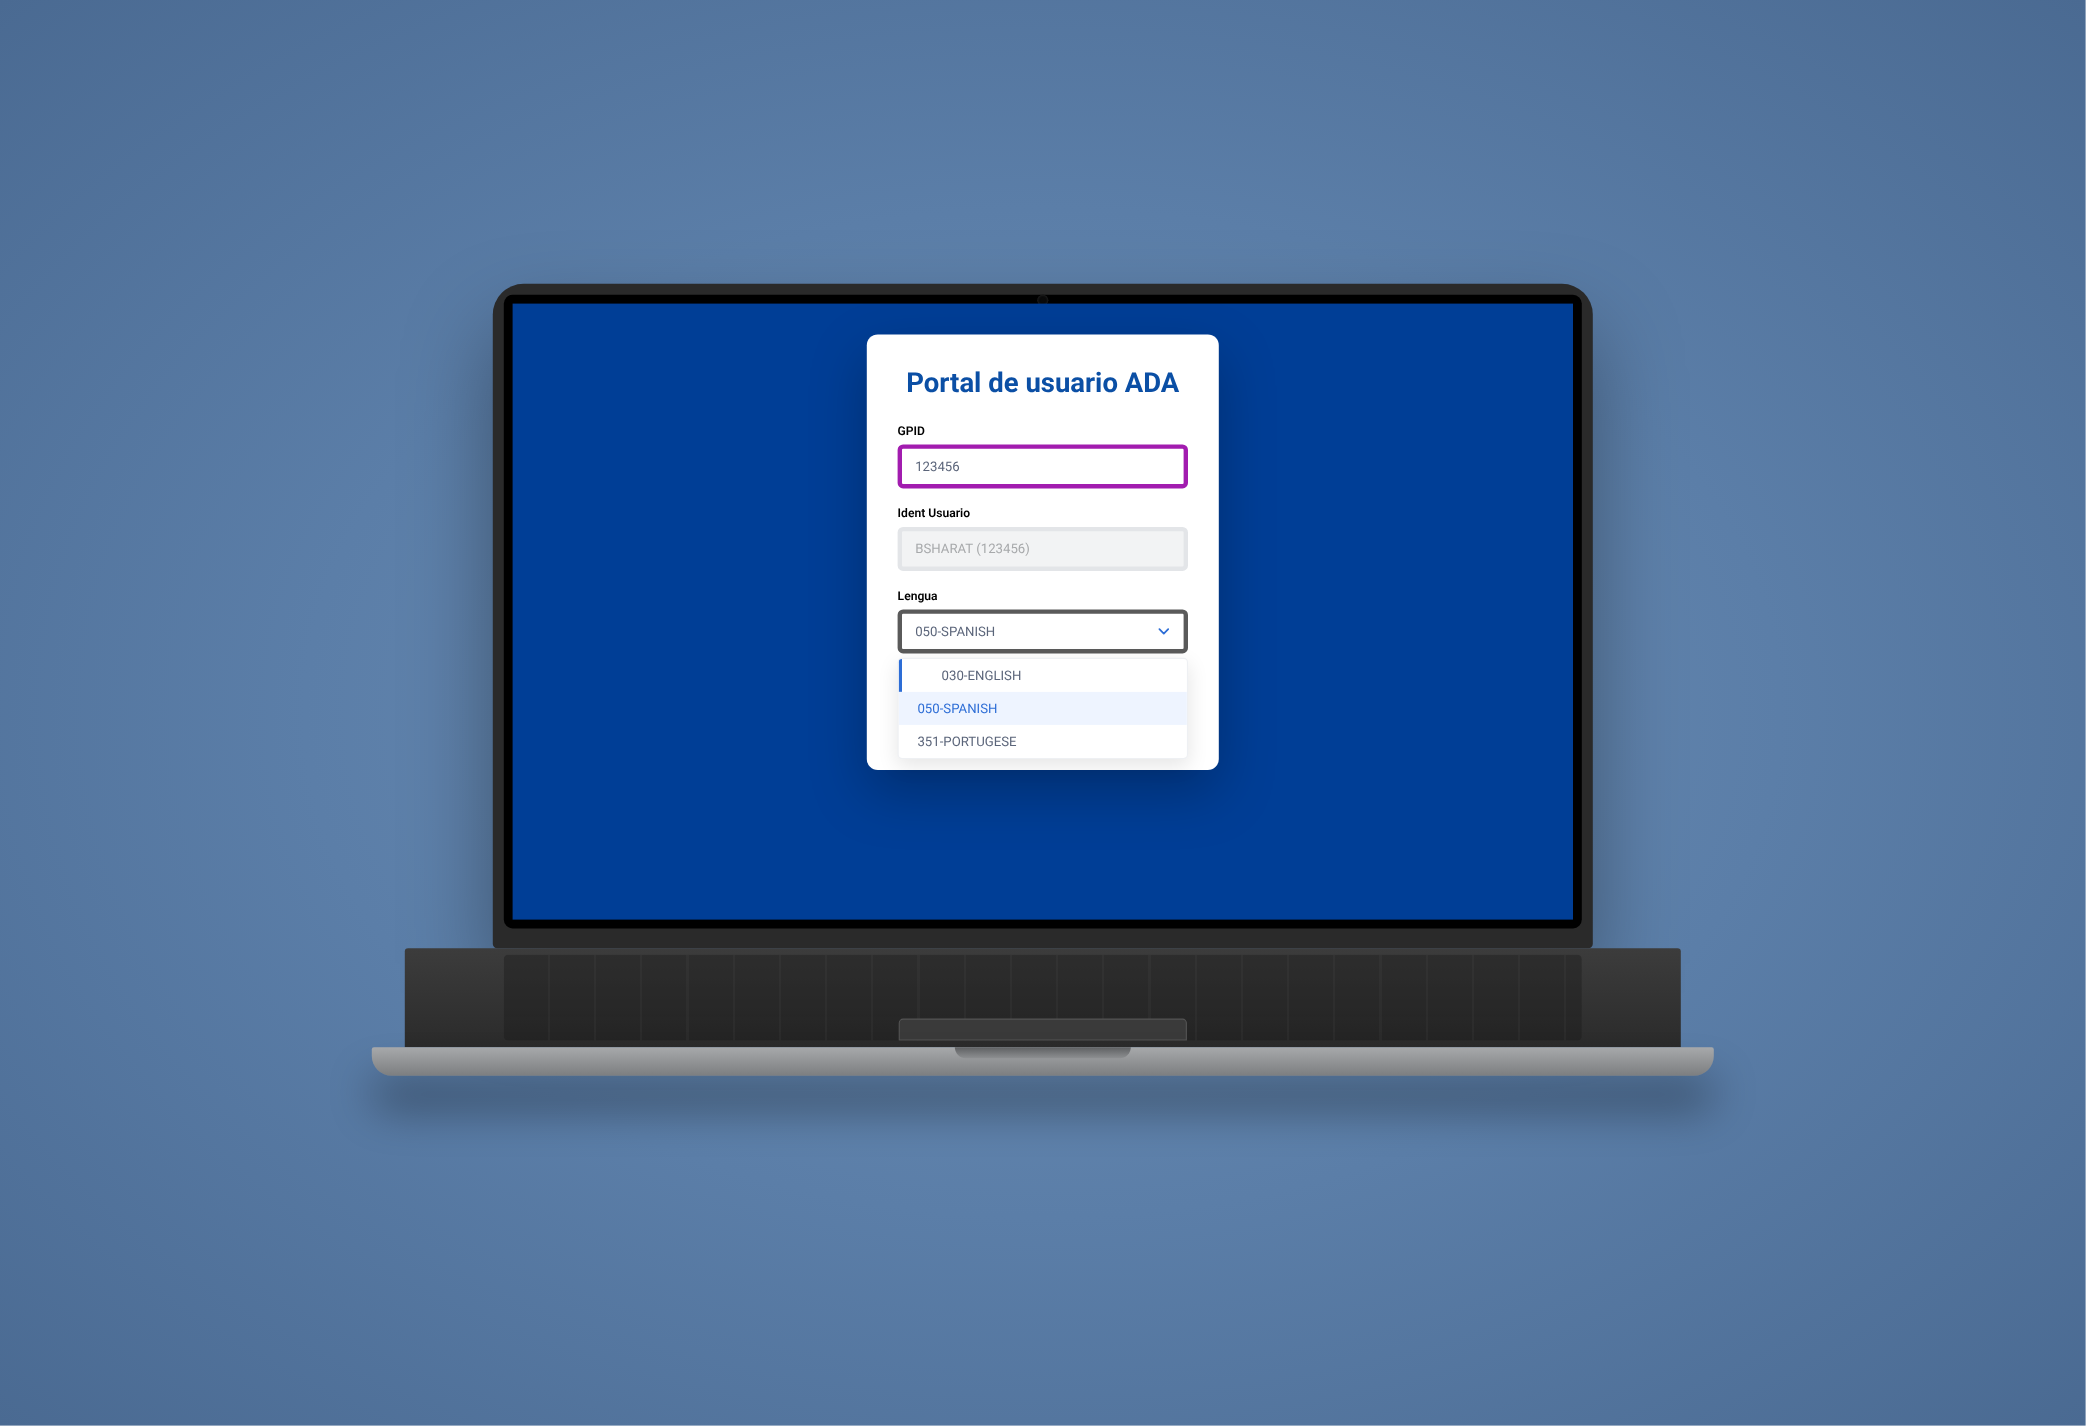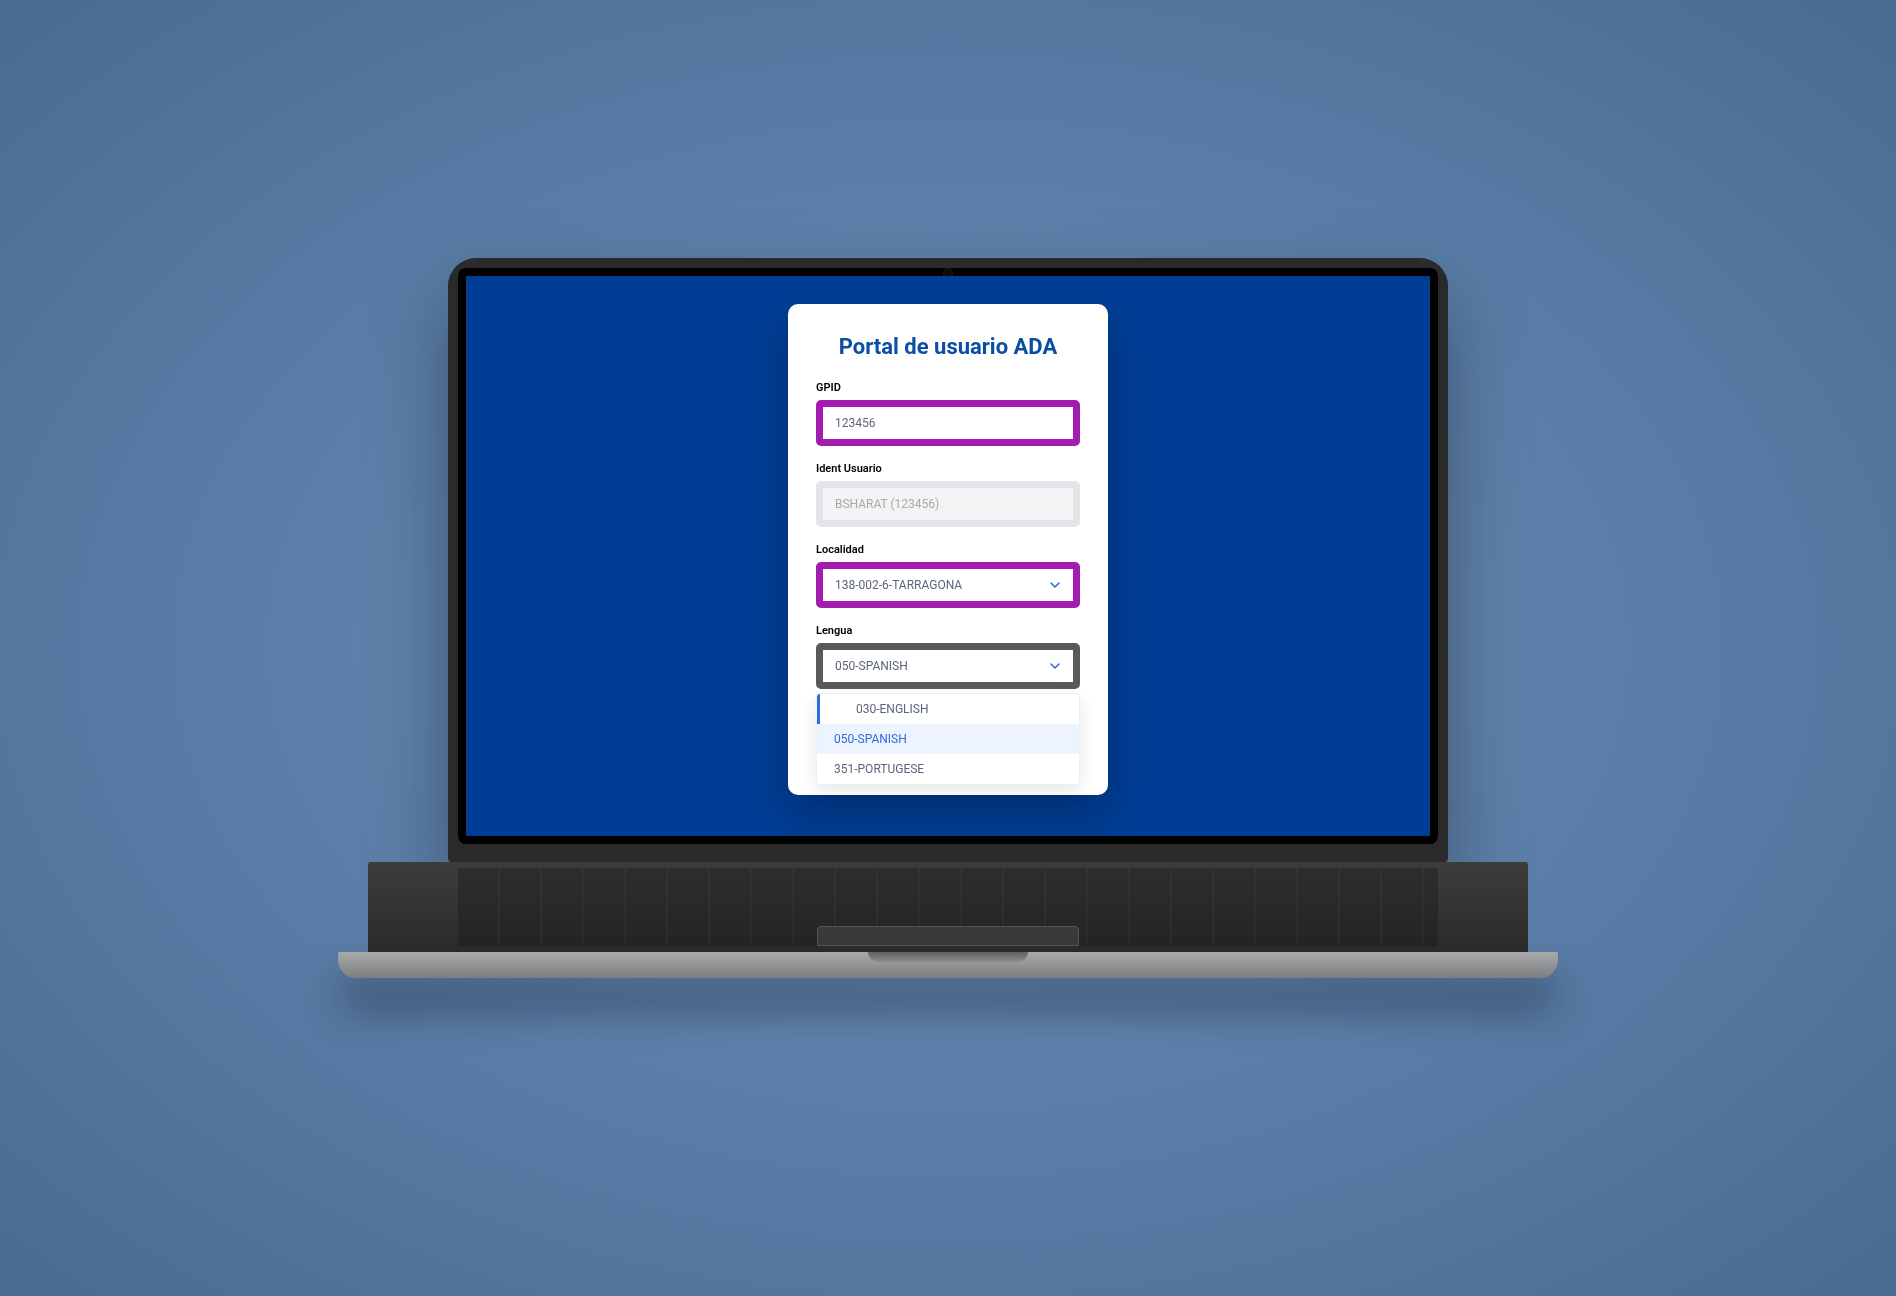--- a/index.html
+++ b/index.html
@@ -50,26 +50,26 @@
   width:260px;height:18px;background:#3a3a3a;border-radius:4px 4px 0 0;border:1px solid #555;
 }
 
 
 .card{
   position:absolute;top:28px;left:50%;transform:translateX(-50%);
   width:320px;background:#fff;border-radius:10px;padding:30px 28px 10px;
   box-shadow:0 20px 50px rgba(0,0,0,.25);box-sizing:border-box;
 }
 .card h1{
-  color:#0b4fa5;font-size:22px;font-weight:700;text-align:center;margin:0 0 22px;
+  color:#0b4fa5;font-size:25px;font-weight:700;text-align:center;margin:0 0 22px;
 }
 .field{margin-bottom:16px;}
 .label{font-size:11px;color:#000;font-weight:600;margin-bottom:6px;display:block;margin-top:12px;}
 .input,.select{
-  width:100%;box-sizing:border-box;border:7px solid #a21caf;border-radius:5px;
+  width:100%;box-sizing:border-box;border:4px solid #a21caf;border-radius:5px;
   padding:9px 12px;font-size:12px;color:#5b657a;background:#fff;
   display:flex;align-items:center;justify-content:space-between;
 }
 .input.readonly{background:#f2f3f4;color:#a7a9ab;border-color:#e3e5e8;}
 .select.focused{border-color:#5a5a5a;}
 .chev{color:#2d6dd6;}
 .chev svg{display:block;}
 .dropdown{
   margin-top:4px;background:#fff;border:1px solid #eef0f3;border-radius:4px;
   box-shadow:0 6px 18px rgba(0,0,0,.1);overflow:hidden;
@@ -100,31 +100,20 @@
           </div>
 
           <div class="field">
             <span class="label">Ident Usuario</span>
             <div class="input readonly">
               <span>BSHARAT (123456)</span>
             </div>
           </div>
 
 
-          <div class="field">
-            <span class="label">Localidad</span>
-            <div class="select">
-              <span>138-002-6-TARRAGONA</span>
-              <span class="chev">
-                <svg width="12" height="12" viewBox="0 0 12 12">
-                    <path d="M2 4l4 4 4-4" fill="none" stroke="currentColor" stroke-width="1.6" stroke-linecap="round" stroke-linejoin="round"></path>
-                  </svg>
-              </span>
-            </div>
-          </div>
 
           <div class="field" style="margin-bottom:0">
             <span class="label">Lengua</span>
             <div class="select focused">
               <span>050-SPANISH</span>
               <span class="chev">
                 <svg width="12" height="12" viewBox="0 0 12 12">
                     <path d="M2 4l4 4 4-4" fill="none" stroke="currentColor" stroke-width="1.6" stroke-linecap="round" stroke-linejoin="round"></path>
                   </svg>
               </span>

